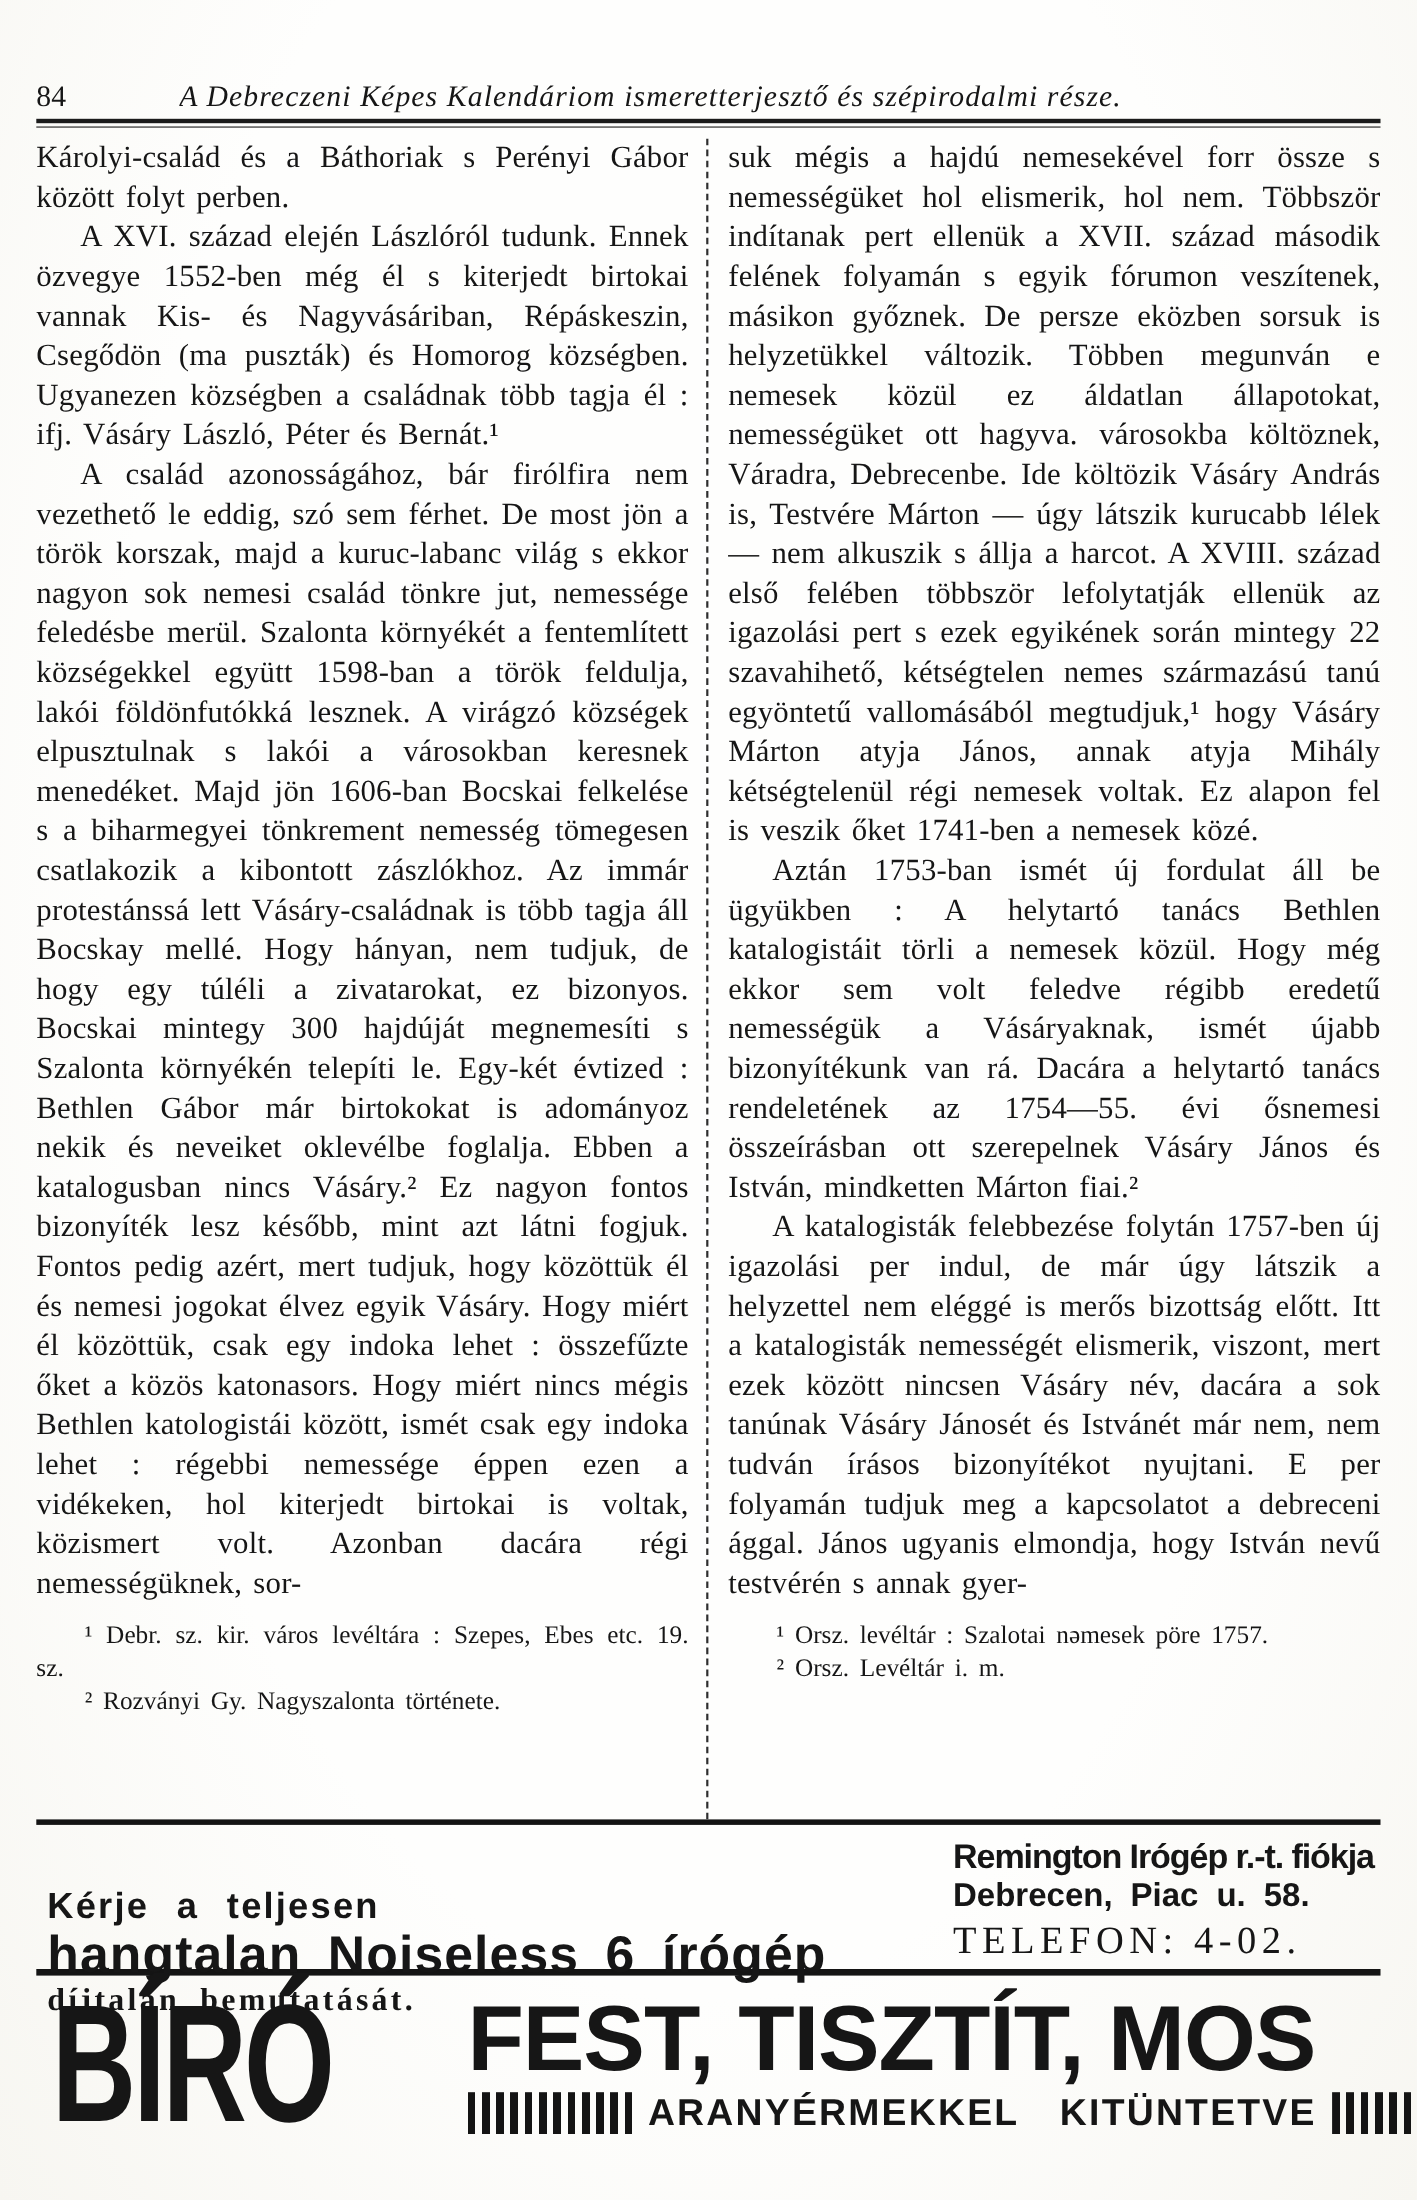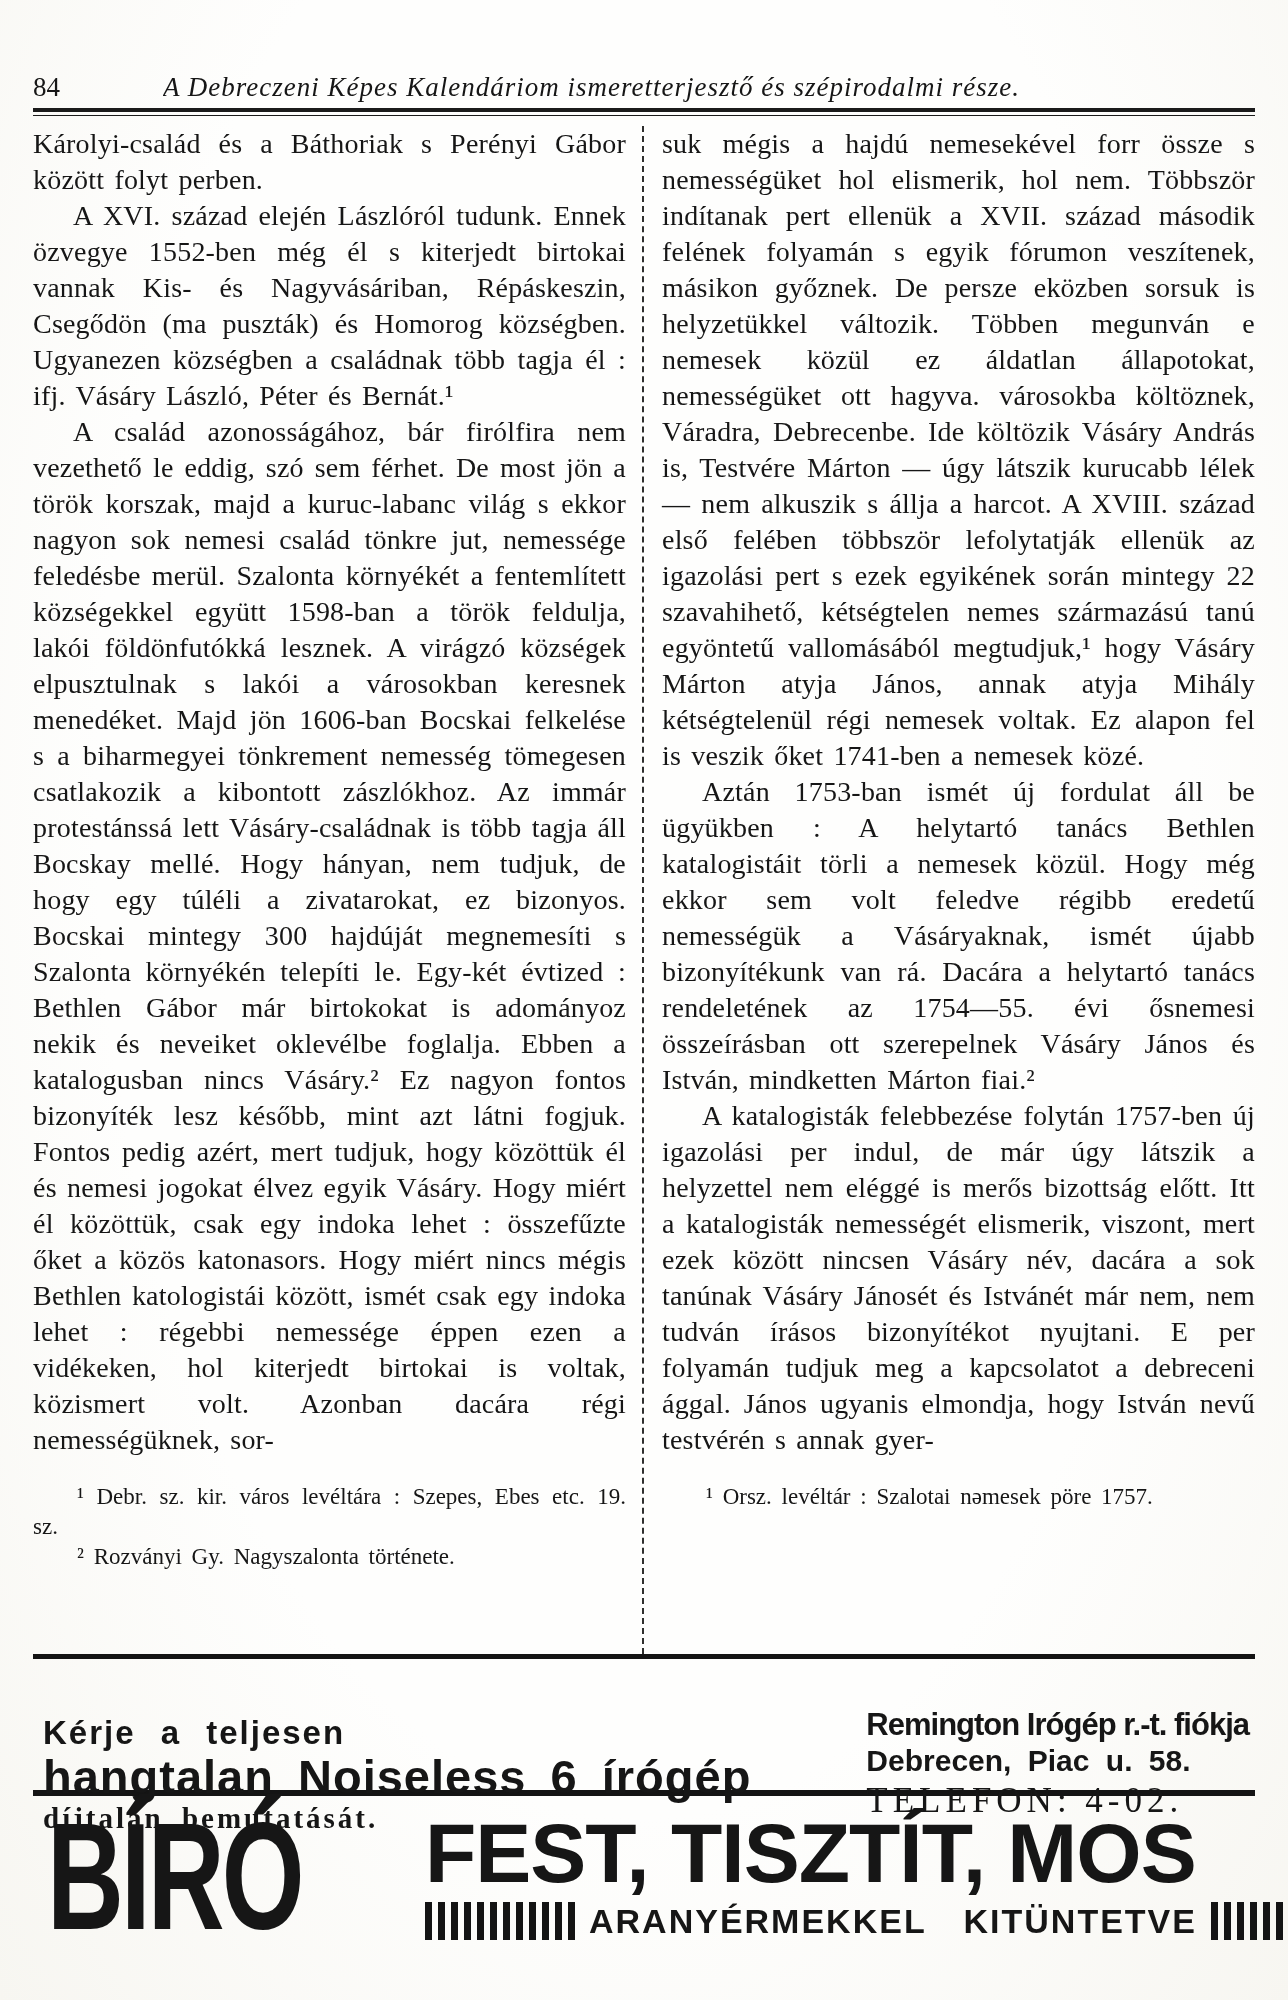--- a/index.html
+++ b/index.html
@@ -67,21 +67,21 @@
     margin: 0;
     font-size: 28px;
     line-height: 36px;
     letter-spacing: 0.2px;
     word-spacing: 3px;
     text-align: justify;
     text-indent: 40px;
   }
   .para.noindent { text-indent: 0; }
 
-  .footnotes { margin-top: 24px; }
+  .footnotes { margin-top: 14px; }
   .fn {
     margin: 0;
     font-size: 23px;
     line-height: 30px;
     text-align: justify;
     text-indent: 44px;
     word-spacing: 4px;
   }
 
   
@@ -127,21 +127,20 @@
     flex: 0 0 345px;
     text-align: left;
     padding-top: 2px;
   }
   .rem1 {
     font-weight: bold;
     font-size: 31px;
     line-height: 1.15;
     letter-spacing: -1px;
     white-space: nowrap;
-    margin-top: 37px;
   }
   .rem2 {
     font-weight: bold;
     font-size: 30px;
     line-height: 1.2;
     word-spacing: 8px;
     white-space: nowrap;
   }
   .rem3 {
     font-family: Liberation Serif, serif;
@@ -222,20 +221,21 @@
     </section>
 
     <div class="divider"></div>
 
     <section class="col col-right">
       <p class="para noindent">suk mégis a hajdú nemesekével forr össze s nemességüket hol elismerik, hol nem. Többször indítanak pert ellenük a XVII. század második felének folyamán s egyik fórumon veszítenek, másikon győznek. De persze eközben sorsuk is helyzetükkel változik. Többen megunván e nemesek közül ez áldatlan állapotokat, nemességüket ott hagyva. városokba költöznek, Váradra, Debrecenbe. Ide költözik Vásáry András is, Testvére Márton — úgy látszik kurucabb lélek — nem alkuszik s állja a harcot. A XVIII. század első felében többször lefolytatják ellenük az igazolási pert s ezek egyikének során mintegy 22 szavahihető, kétségtelen nemes származású tanú egyöntetű vallomásából megtudjuk,¹ hogy Vásáry Márton atyja János, annak atyja Mihály kétségtelenül régi nemesek voltak. Ez alapon fel is veszik őket 1741-ben a nemesek közé.</p>
       <p class="para">Aztán 1753-ban ismét új fordulat áll be ügyükben : A helytartó tanács Bethlen katalogistáit törli a nemesek közül. Hogy még ekkor sem volt feledve régibb eredetű nemességük a Vásáryaknak, ismét újabb bizonyítékunk van rá. Dacára a helytartó tanács rendeletének az 1754—55. évi ősnemesi összeírásban ott szerepelnek Vásáry János és István, mindketten Márton fiai.²</p>
       <p class="para">A katalogisták felebbezése folytán 1757-ben új igazolási per indul, de már úgy látszik a helyzettel nem eléggé is merős bizottság előtt. Itt a katalogisták nemességét elismerik, viszont, mert ezek között nincsen Vásáry név, dacára a sok tanúnak Vásáry Jánosét és Istvánét már nem, nem tudván írásos bizonyítékot nyujtani. E per folyamán tudjuk meg a kapcsolatot a debreceni ággal. János ugyanis elmondja, hogy István nevű testvérén s annak gyer-</p>
       <div class="footnotes">
         <p class="fn">¹ Orsz. levéltár : Szalotai nəmesek pöre 1757.</p>
+        <p class="fn">² Orsz. Levéltár i. m.</p>
       </div>
     </section>
 
   </main>
 
   <div class="ad-rule"></div>
 
   <section class="ad">
     <div class="ad-left">
       <div class="ad-l1">Kérje a teljesen</div>

